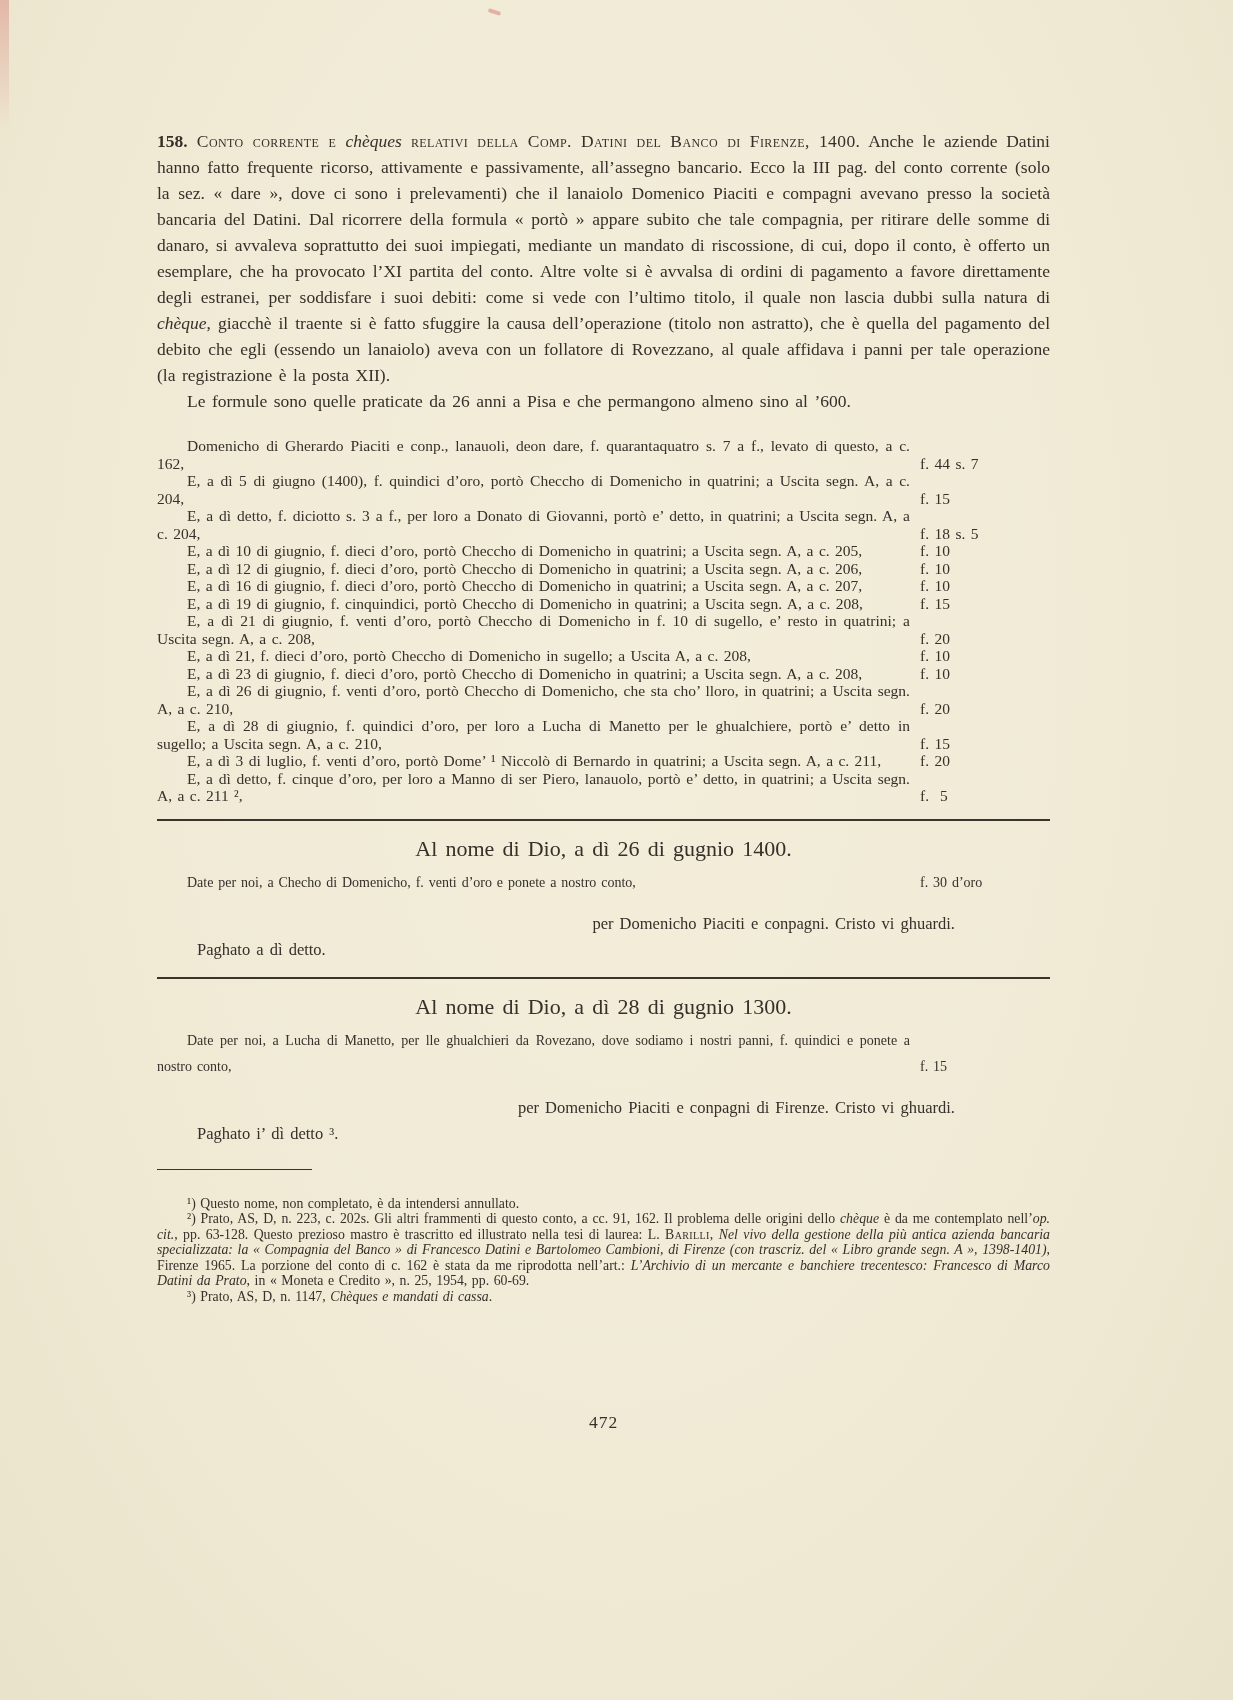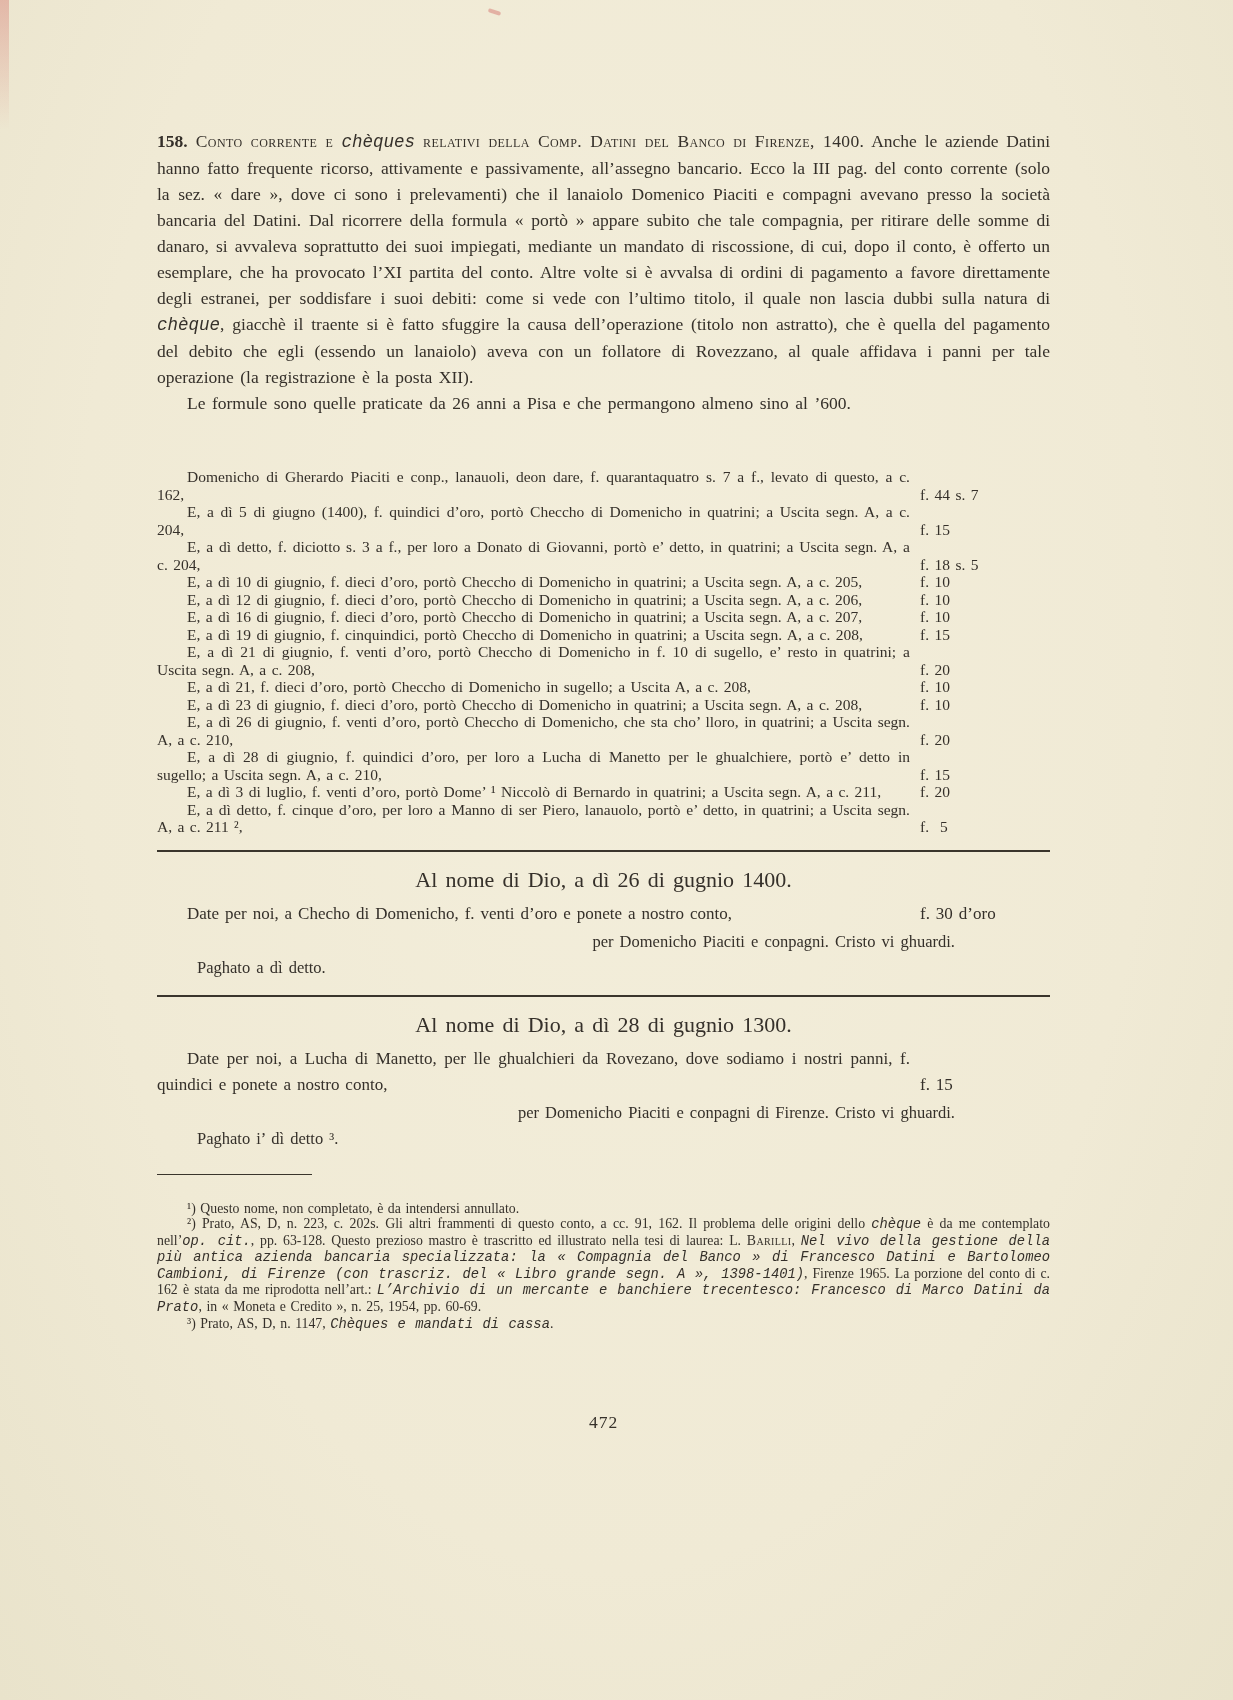--- a/index.html
+++ b/index.html
@@ -12,32 +12,32 @@
     color:#35302a;
     overflow:hidden;
   }
   .content { position:absolute; left:157px; top:128px; width:893px; }
   p { margin:0; }
 
   .header-para { font-size:17.5px; line-height:26px; text-align:justify; word-spacing:.12em; }
   .indent { text-indent:30px; }
   .bold { font-weight:bold; }
   .sc { font-variant:small-caps; letter-spacing:.4px; }
-  .i { font-style:italic;font-family:Liberation Mono, monospace; }
+  .i { font-style:italic; }
 
-  .ledger { margin-top:52px; font-size:15.5px; line-height:17.5px; }
+  .ledger { margin-top:23px; font-size:15.5px; line-height:17.5px; }
   .entry { position:relative; text-align:justify; text-indent:30px; padding-right:140px; word-spacing:.1em; }
   .entry .amount { position:absolute; left:763px; bottom:0; text-indent:0; white-space:nowrap; }
 
   .rule { border:0; border-top:2.5px solid #3a352c; margin:14px 0 0 0; }
   .fn-rule { width:155px; border:0; border-top:1.5px solid #3a352c; margin:22px 0 0 0; }
 
   .cheque-heading { text-align:center; font-size:22px; line-height:26px; margin-top:15px; word-spacing:.12em; }
-  .cheque-body { margin-top:8px; font-size:17px; line-height:26px; }
-  .signature { width:fit-content; margin-left:auto; margin-right:95px; font-size:16.5px; line-height:26px; margin-top:2px; word-spacing:.12em; }
+  .cheque-body { margin-top:8px; font-size:14px; line-height:26px; }
+  .signature { width:fit-content; margin-left:auto; margin-right:95px; font-size:16.5px; line-height:26px; margin-top:15px; word-spacing:.12em; }
   .paid { font-size:16.5px; line-height:26px; word-spacing:.12em;margin-left:40px; }
 
   .footnotes { margin-top:26px; font-size:13.8px; line-height:15.6px; }
   .footnote { text-align:justify; text-indent:30px; word-spacing:.08em; }
 
   .page-number { position:absolute; top:1412px; left:157px; width:893px; text-align:center; font-size:17.5px; letter-spacing:1px; }
 
   .artifact-left { position:absolute; left:0; top:0; width:9px; height:130px;
     background:linear-gradient(180deg, rgba(205,75,75,.30), rgba(205,75,75,0)); }
   .artifact-top { position:absolute; left:488px; top:10px; width:13px; height:4px;

